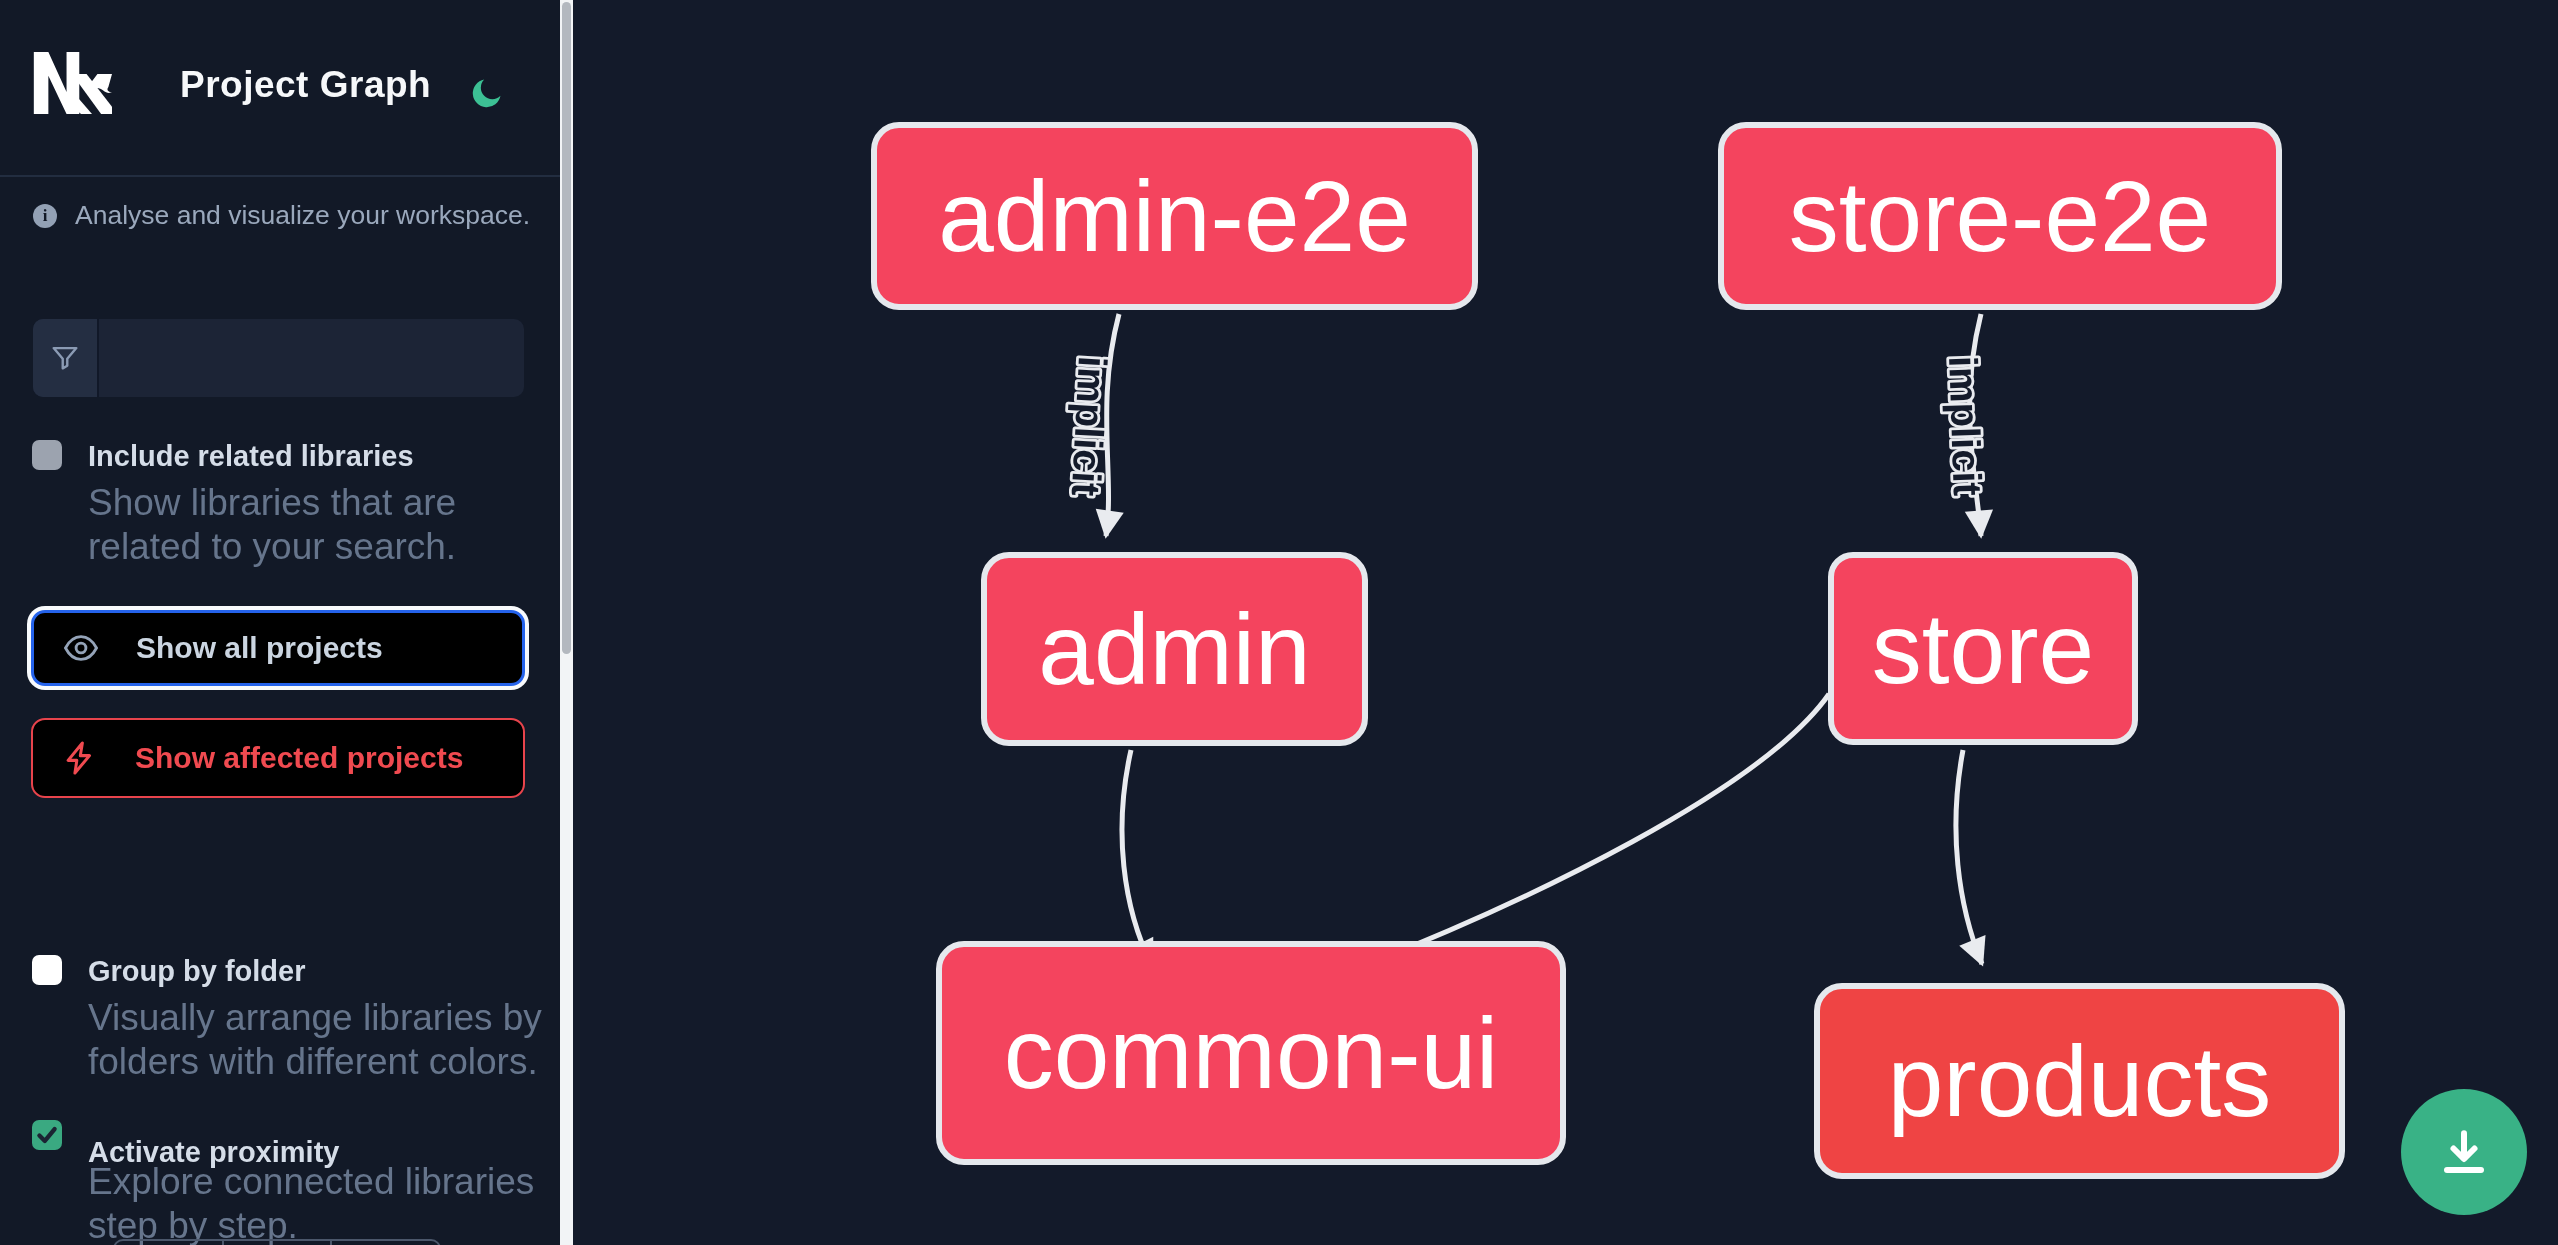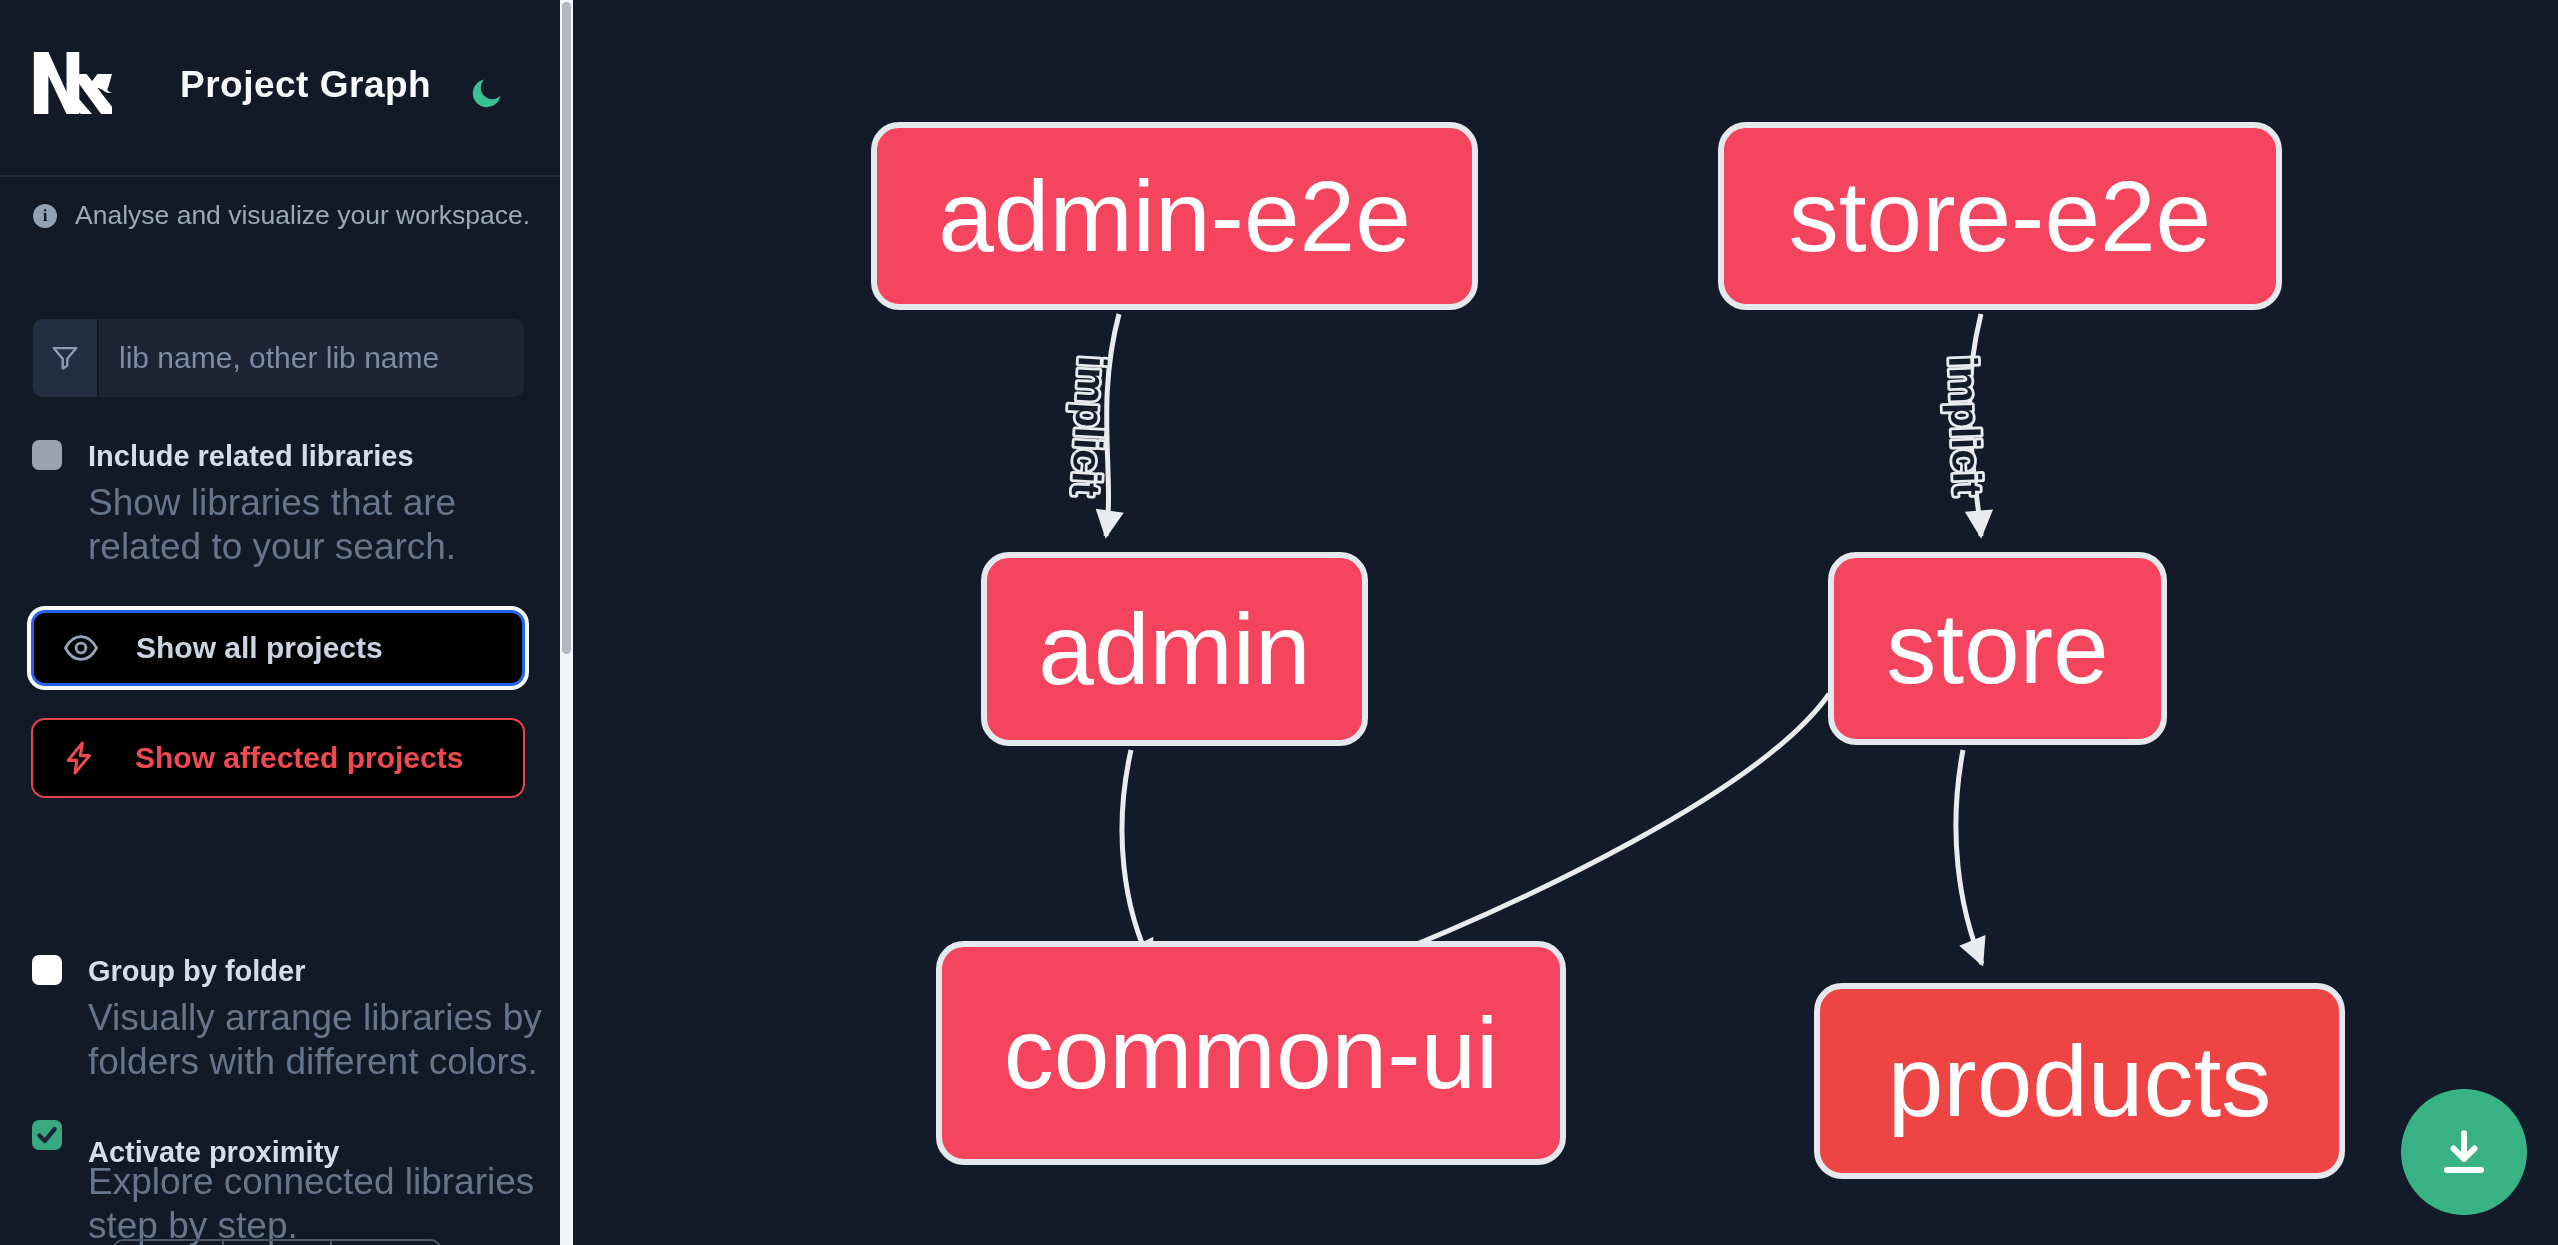--- a/index.html
+++ b/index.html
@@ -40,21 +40,21 @@
   .sb-thumb{position:absolute;left:2px;top:2px;width:9px;height:652px;background:#b3b8bf;border-radius:5px;}
   
   .edges{position:absolute;left:0;top:0;width:2558px;height:1245px;}
   .node{position:absolute;box-sizing:border-box;border:6px solid #e5e8ed;border-radius:28px;
     display:flex;align-items:center;justify-content:center;color:#ffffff;font-size:100px;cursor:pointer;}
   .node.pink{background:#f4445e;}
   .node.gray{background:#ef4444;}
   .n-admin-e2e{left:871px;top:122px;width:607px;height:188px;}
   .n-store-e2e{left:1718px;top:122px;width:564px;height:188px;}
   .n-admin{left:981px;top:552px;width:387px;height:194px;}
-  .n-store{left:1828px;top:552px;width:339px;height:193px;}
+  .n-store{left:1828px;top:552px;width:310px;height:193px;border-radius:25px;}
   .n-common-ui{left:936px;top:941px;width:630px;height:224px;text-align:center;}
   .n-products{left:1814px;top:983px;width:531px;height:196px;}
   .download-fab{position:absolute;left:2401px;top:1089px;width:126px;height:126px;border-radius:50%;
     background:#39b286;display:flex;align-items:center;justify-content:center;cursor:pointer;border:none;}
 </style>
 </head>
 <body>
 
 <div style="position:absolute;left:573px;top:0;width:1985px;height:1245px;background:#131a2a;"></div>
 
@@ -133,21 +133,20 @@
     <span class="info-icon">i</span>
     <span class="tagline">Analyse and visualize your workspace.</span>
   </div>
 
   <div class="search-box">
     <span class="search-icon-seg">
       <svg viewBox="0 0 24 24" width="34" height="34" fill="none" stroke="#8b9bb4" stroke-width="1.7" stroke-linejoin="round">
         <path d="M4 5 h16 l-6.4 7.5 v5 l-3.2 1.8 v-6.8 L4 5 z"></path>
       </svg>
     </span>
-    <input type="text" value="" placeholder="lib name, other lib name" style="">
   </div>
 
   <div class="toggle-row">
     <span class="box" style="top:440px;background:#9ca3af;"></span>
     <div class="toggle-label" style="top:440px;">Include related libraries</div>
     <div class="toggle-desc" style="top:481px;">Show libraries that are related to your search.</div>
   </div>
 
   <div class="action-btn btn-focused">
     <span style="display:flex;">

